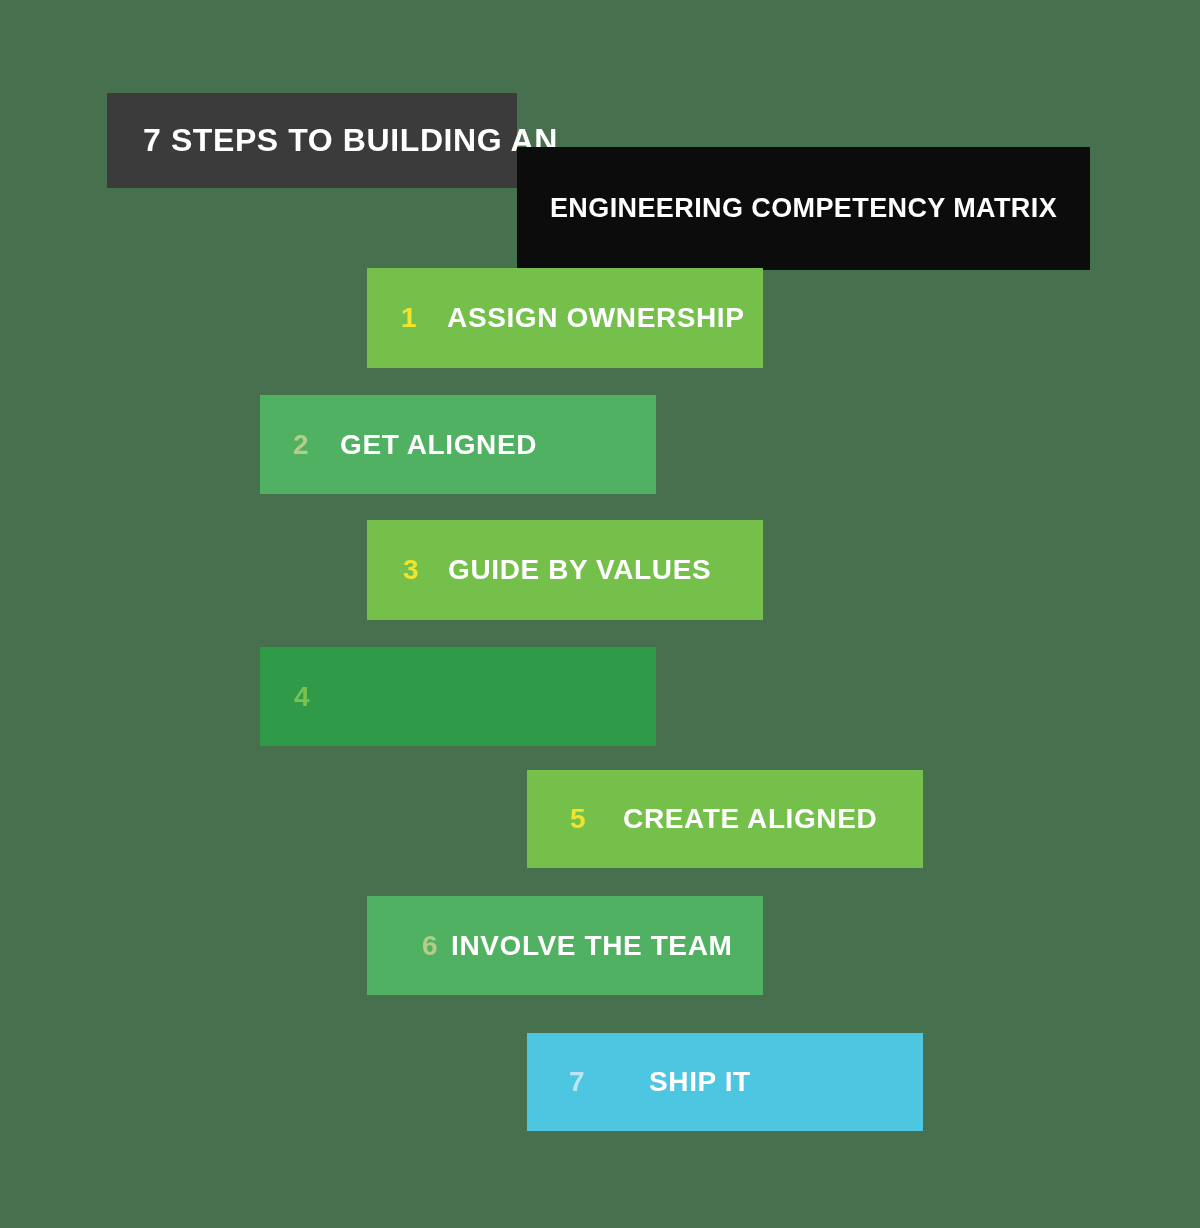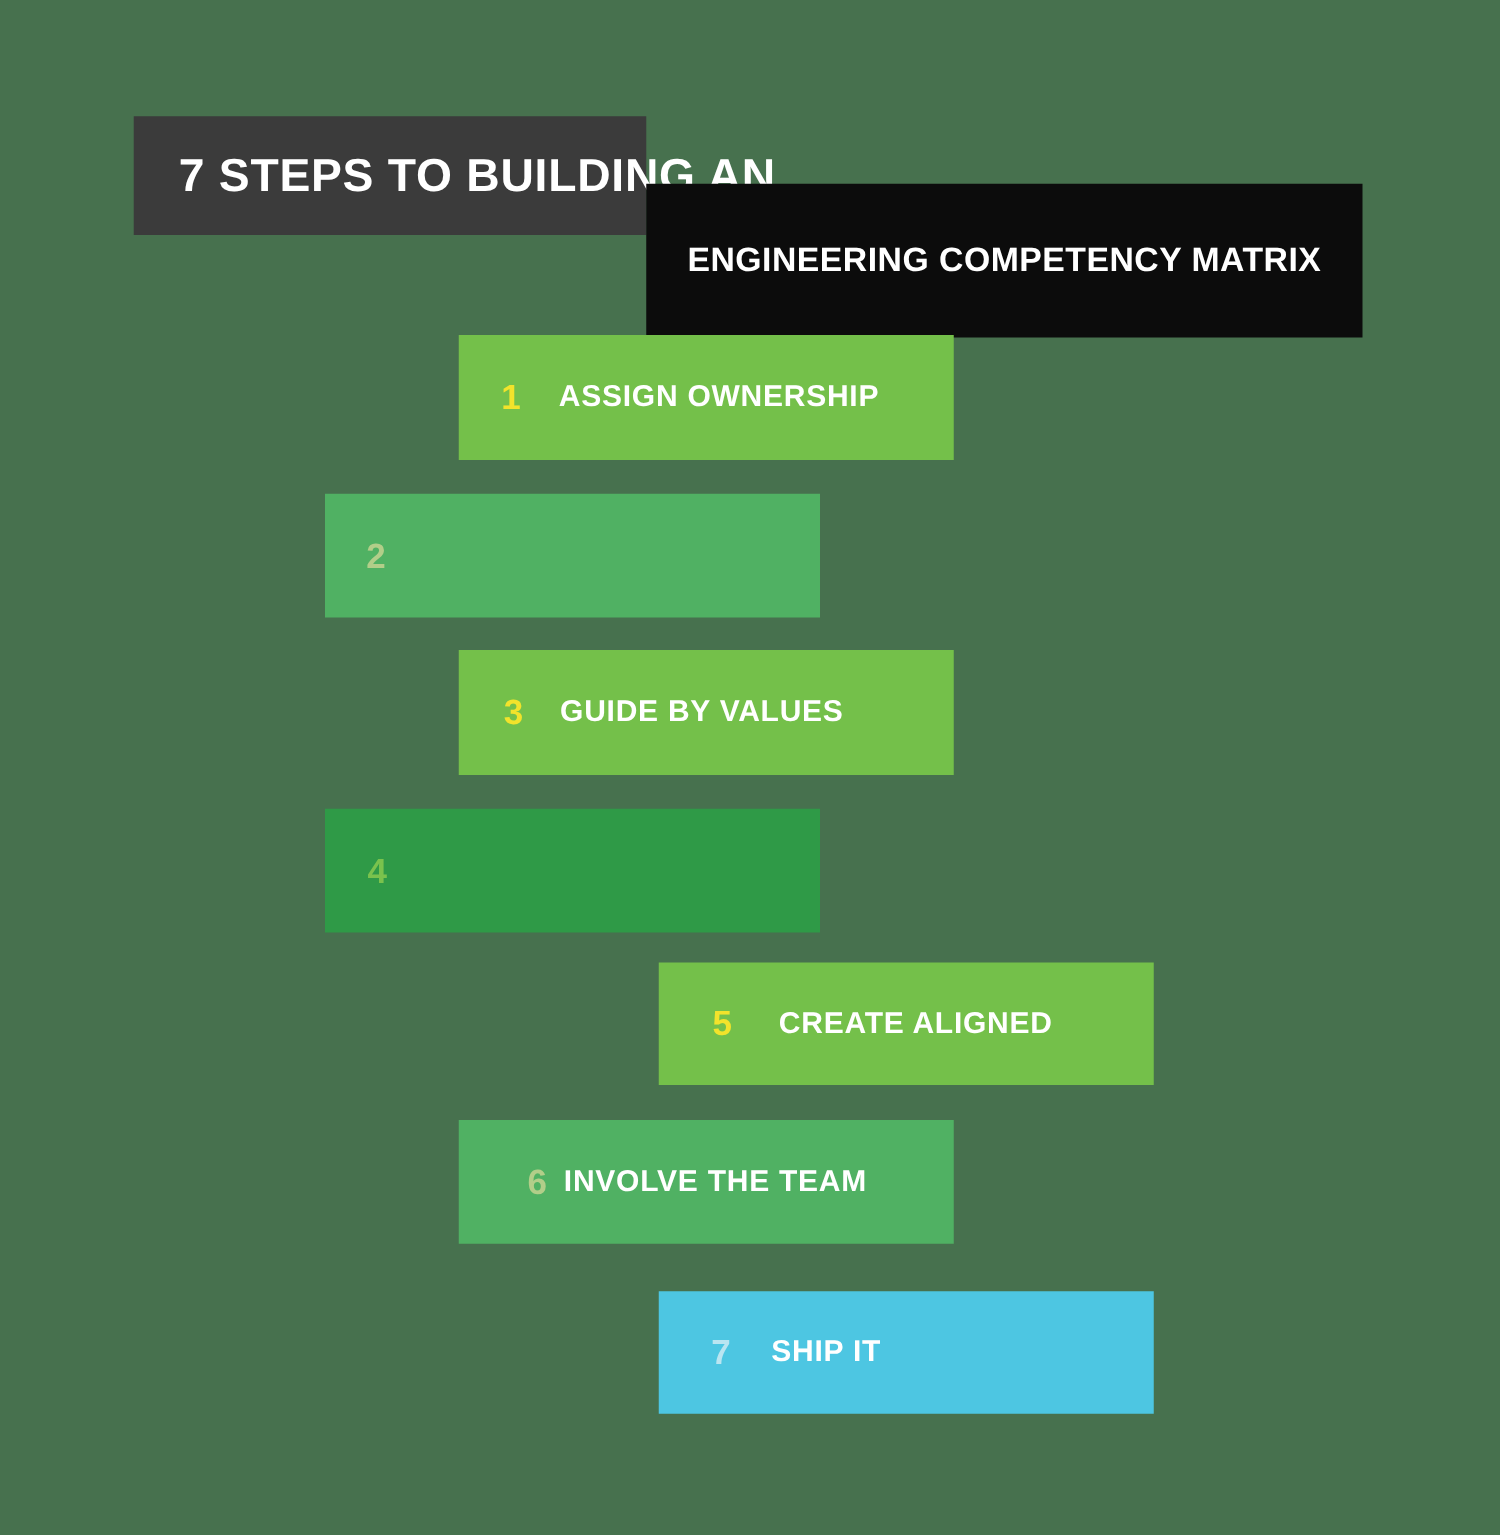--- a/index.html
+++ b/index.html
@@ -20,21 +20,21 @@
   .kicker-box {
     position: absolute;
     left: 107px; top: 93px;
     width: 410px; height: 95px;
     display: flex; align-items: center;
     padding-left: 36px;
     box-sizing: border-box;
   }
   .kicker-box .txt {
     color: #FFFFFF;
-    font-size: 37px;
+    font-size: 32px;
     font-weight: bold;
     letter-spacing: 0.6px;
     white-space: nowrap;
   }
   .title-box {
     position: absolute;
     left: 517px; top: 147px;
     width: 573px; height: 123px;
     display: flex; align-items: center; justify-content: center;
     box-sizing: border-box;
@@ -55,40 +55,40 @@
     box-sizing: border-box;
     width: 396px;
   }
   .step .num {
     font-size: 28px;
     font-weight: bold;
     letter-spacing: 0.5px;
   }
   .step .label {
     color: #FFFFFF;
-    font-size: 24px;
+    font-size: 28px;
     font-weight: bold;
     letter-spacing: 0.6px;
     white-space: nowrap;
   }
 
   .step-1 { left: 367px; top: 268px; height: 100px; padding-left: 34px; }
   .step-1 .label { margin-left: 30px; }
   .step-2 { left: 260px; top: 395px; height: 99px;  padding-left: 33px; }
   .step-2 .label { margin-left: 31px; }
   .step-3 { left: 367px; top: 520px; height: 100px; padding-left: 36px; }
   .step-3 .label { margin-left: 29px; }
   .step-4 { left: 260px; top: 647px; height: 99px;  padding-left: 34px; }
   .step-4 .label { margin-left: 30px; }
   .step-5 { left: 527px; top: 770px; height: 98px;  padding-left: 43px; }
   .step-5 .label { margin-left: 37px; }
   .step-6 { left: 367px; top: 896px; height: 99px;  padding-left: 55px; }
   .step-6 .label { margin-left: 13px; }
   .step-7 { left: 527px; top: 1033px; height: 98px; padding-left: 42px; }
-  .step-7 .label { margin-left: 32px; }
+  .step-7 .label { margin-left: 64px; }
 </style>
 </head>
 <body>
 
 <div class="canvas" style="background-color: rgb(71, 113, 78);">
 
   <div class="kicker-box" style="background-color: rgb(59, 59, 59);">
     <span class="txt" style="color: rgb(255, 255, 255);">7 STEPS TO BUILDING AN</span>
   </div>
 
@@ -96,20 +96,21 @@
     <span class="txt" style="color: rgb(255, 255, 255);">ENGINEERING COMPETENCY MATRIX</span>
   </div>
 
   <div class="step step-1" style="background-color: rgb(116, 192, 74);">
     <span class="num" style="color: rgb(242, 227, 43);">1</span>
     <span class="label">ASSIGN OWNERSHIP</span>
   </div>
 
   <div class="step step-2" style="background-color: rgb(80, 177, 99);">
     <span class="num" style="color: rgb(178, 206, 137);">2</span>
+    <span class="label">GET ALIGNED</span>
   </div>
 
   <div class="step step-3" style="background-color: rgb(116, 192, 74);">
     <span class="num" style="color: rgb(242, 227, 43);">3</span>
     <span class="label">GUIDE BY VALUES</span>
   </div>
 
   <div class="step step-4" style="background-color: rgb(47, 154, 71);">
     <span class="num" style="color: rgb(122, 194, 77);">4</span>
   </div>

